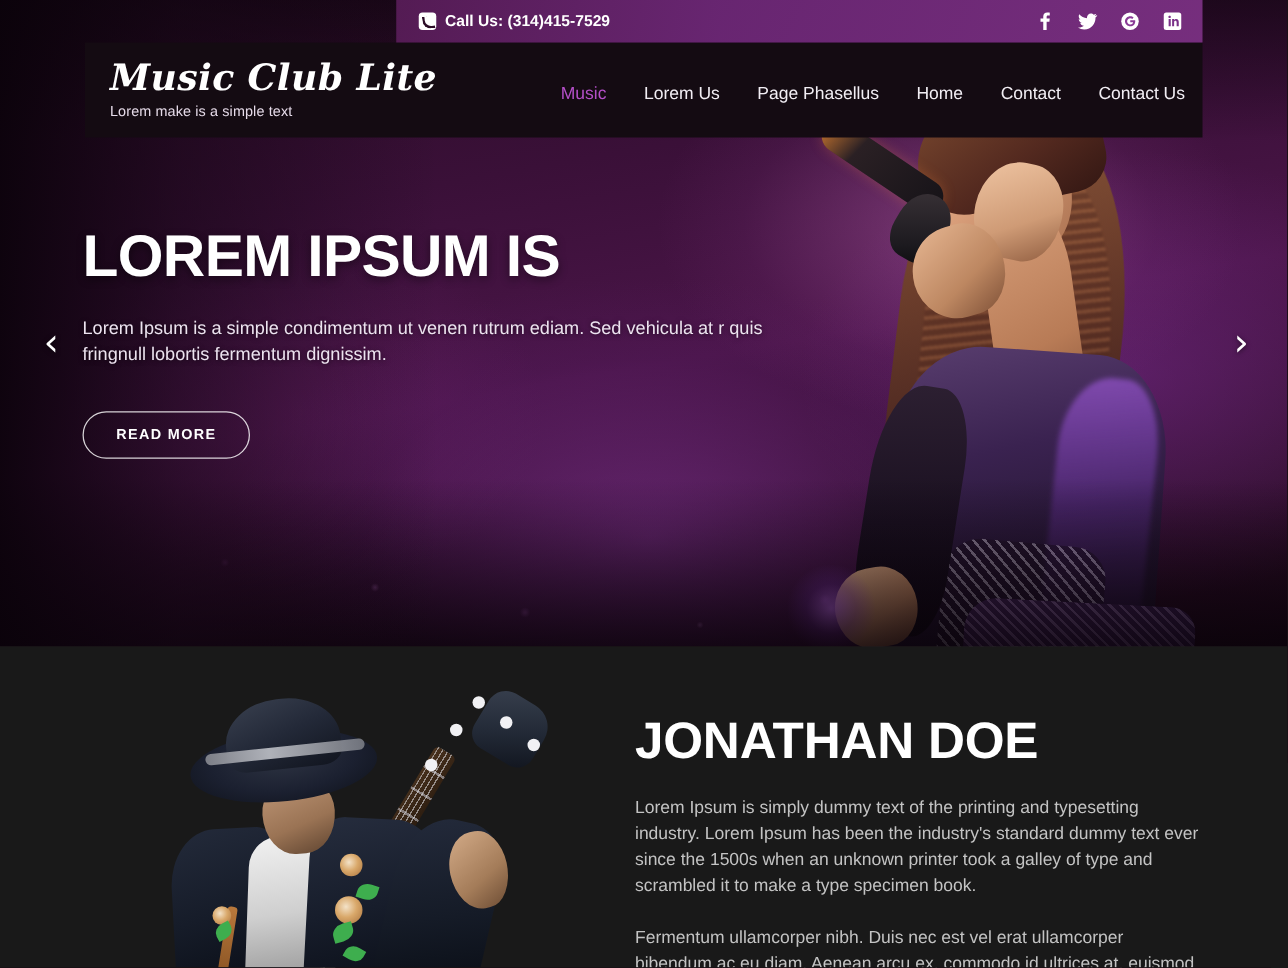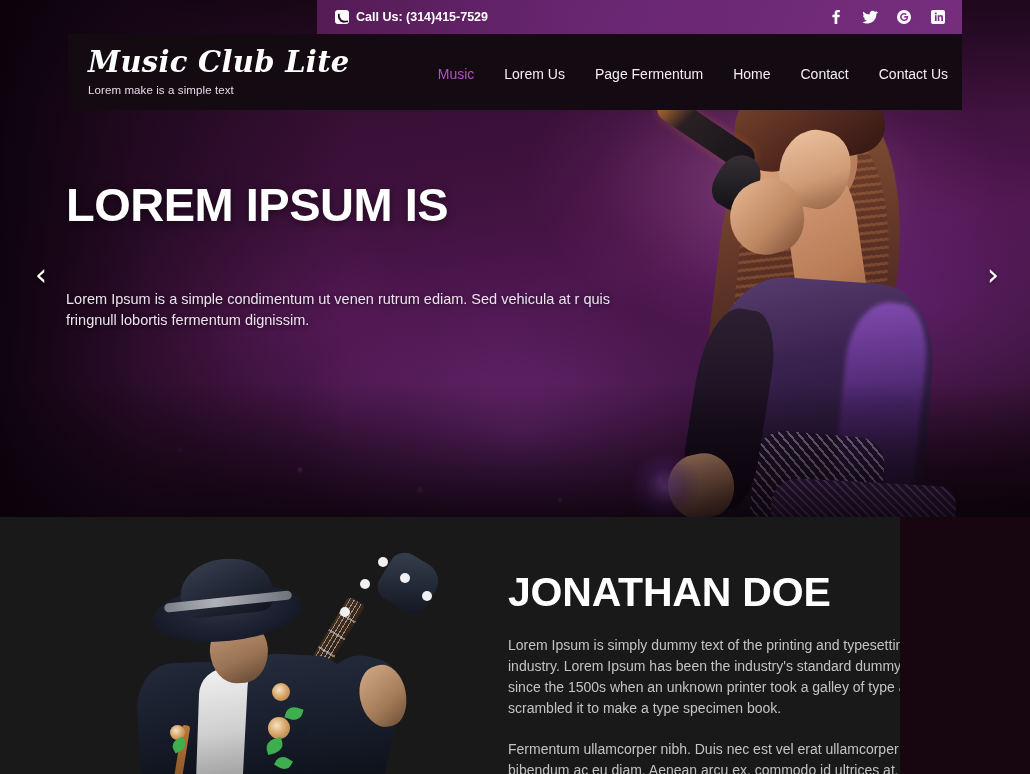--- a/index.html
+++ b/index.html
@@ -189,21 +189,21 @@
   .hero-title {
     font-family: "Liberation Sans", sans-serif;
     font-weight: 700;
     font-size: 47px;
     letter-spacing: -0.5px;
     color: #ffffff;
     line-height: 1.05;
     text-shadow: 0 2px 8px rgba(0,0,0,0.45);
   }
   .hero-sub {
-    margin-top: 60px;
+    margin-top: 24px;
     width: 545px;
     font-size: 14.5px;
     line-height: 21px;
     color: #ece3ef;
     text-shadow: 0 1px 4px rgba(0,0,0,0.55);
   }
   .read-more {
     display: inline-block;
     margin-top: 34px;
     padding: 12px 26px;
@@ -301,21 +301,21 @@
     text-decoration: none;
     cursor: pointer;
     white-space: nowrap;
   }
   .nav a.active { color: #b44fc8; }
 
   
   .about {
     position: absolute;
     left: 0; top: 517px;
-    width: 900px; height: 257px;
+    width: 1030px; height: 257px;
     background: #191919;
     overflow: hidden;
   }
   .guitar-wrap {
     position: absolute;
     left: 60px; top: 18px;
     width: 430px; height: 239px;
   }
   .gt { position: absolute; }
   .gt-hat-brim {
@@ -467,20 +467,21 @@
       <div class="sg sg-hand-mic"></div>
       <div class="sg sg-hand-low"></div>
       <div class="sg sg-glow"></div>
     </div>
 
     <div class="hero-vignette"></div>
 
     <div class="hero-copy">
       <div class="hero-title">LOREM IPSUM IS</div>
       <div class="hero-sub">Lorem Ipsum is a simple condimentum ut venen rutrum ediam. Sed vehicula at r quis fringnull lobortis fermentum dignissim.</div>
+      <div class="read-more">READ MORE</div>
     </div>
 
     <div class="hero-arrow prev">‹</div>
     <div class="hero-arrow next">›</div>
   </div>
 
   <div class="topbar">
     <div class="callus">
       <span class="phone-icon"></span>
       <span>Call Us: (314)415-7529</span>
@@ -512,21 +513,21 @@
   </div>
 
   <div class="header">
     <div class="brand">
       <div class="brand-name">Music Club Lite</div>
       <div class="brand-tag">Lorem make is a simple text</div>
     </div>
     <div class="nav">
       <a class="active">Music</a>
       <a>Lorem Us</a>
-      <a>Page Fermentum</a>
+      <a>Page Phasellus</a>
       <a>Home</a>
       <a>Contact</a>
       <a>Contact Us</a>
     </div>
   </div>
 
   <div class="about">
     <div class="guitar-wrap">
       <div class="gt gt-neck"></div>
       <div class="gt gt-frets"></div>

